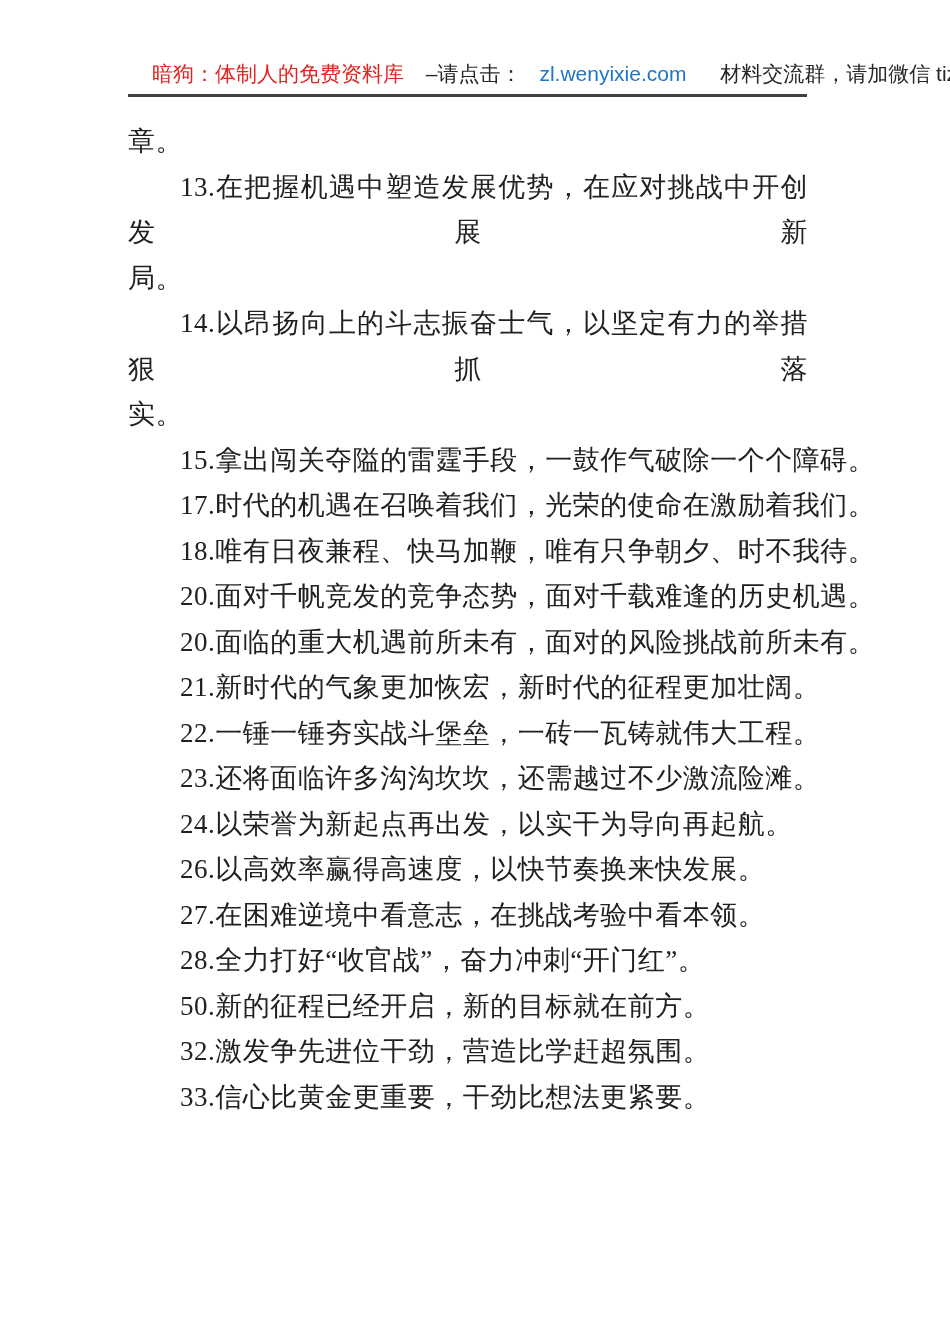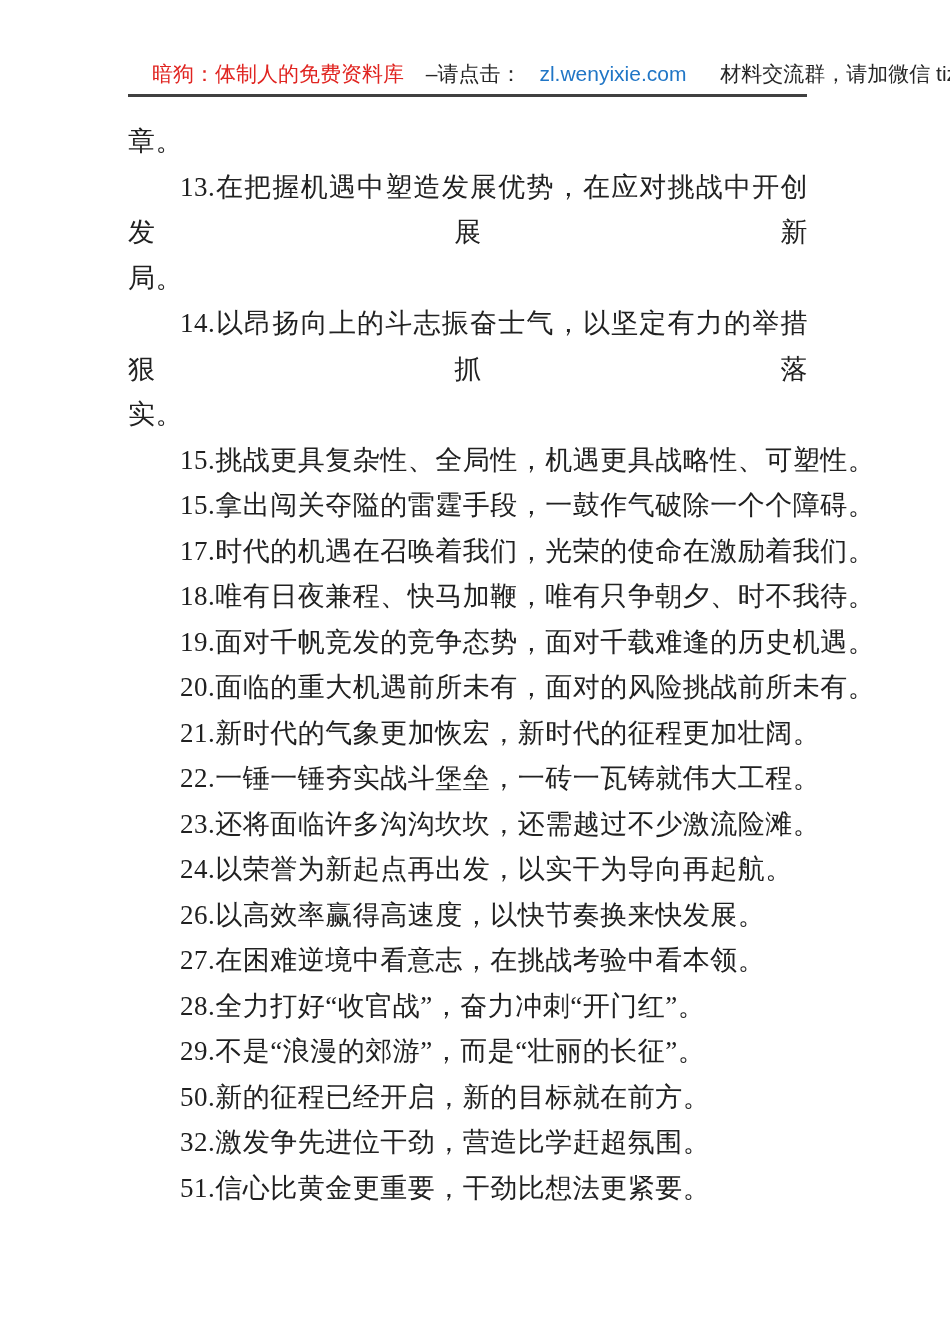--- a/index.html
+++ b/index.html
@@ -79,32 +79,30 @@
     <a class="link">zl.wenyixie.com</a>
     <span class="suffix">材料交流群，请加微信 tizhisiri</span>
   </div>
 
   <div class="doc-body">
       <div class="line">章。</div>
       <div class="line indent stretch">13.在把握机遇中塑造发展优势，在应对挑战中开创发展新</div>
       <div class="line">局。</div>
       <div class="line indent stretch">14.以昂扬向上的斗志振奋士气，以坚定有力的举措狠抓落</div>
       <div class="line">实。</div>
-      <div class="line indent">15.挑战更具复杂性、全局性，机遇更具战略性、可塑性。</div>
       <div class="line indent">15.拿出闯关夺隘的雷霆手段，一鼓作气破除一个个障碍。</div>
       <div class="line indent">17.时代的机遇在召唤着我们，光荣的使命在激励着我们。</div>
       <div class="line indent">18.唯有日夜兼程、快马加鞭，唯有只争朝夕、时不我待。</div>
-      <div class="line indent">19.面对千帆竞发的竞争态势，面对千载难逢的历史机遇。</div>
+      <div class="line indent">20.面对千帆竞发的竞争态势，面对千载难逢的历史机遇。</div>
       <div class="line indent">20.面临的重大机遇前所未有，面对的风险挑战前所未有。</div>
       <div class="line indent">21.新时代的气象更加恢宏，新时代的征程更加壮阔。</div>
       <div class="line indent">22.一锤一锤夯实战斗堡垒，一砖一瓦铸就伟大工程。</div>
       <div class="line indent">23.还将面临许多沟沟坎坎，还需越过不少激流险滩。</div>
       <div class="line indent">24.以荣誉为新起点再出发，以实干为导向再起航。</div>
       <div class="line indent">26.以高效率赢得高速度，以快节奏换来快发展。</div>
       <div class="line indent">27.在困难逆境中看意志，在挑战考验中看本领。</div>
       <div class="line indent">28.全力打好“收官战”，奋力冲刺“开门红”。</div>
-      <div class="line indent">29.不是“浪漫的郊游”，而是“壮丽的长征”。</div>
       <div class="line indent">50.新的征程已经开启，新的目标就在前方。</div>
       <div class="line indent">32.激发争先进位干劲，营造比学赶超氛围。</div>
-      <div class="line indent">51.信心比黄金更重要，干劲比想法更紧要。</div>
+      <div class="line indent">33.信心比黄金更重要，干劲比想法更紧要。</div>
     </div>
 
 </div>
 
 </body></html>

